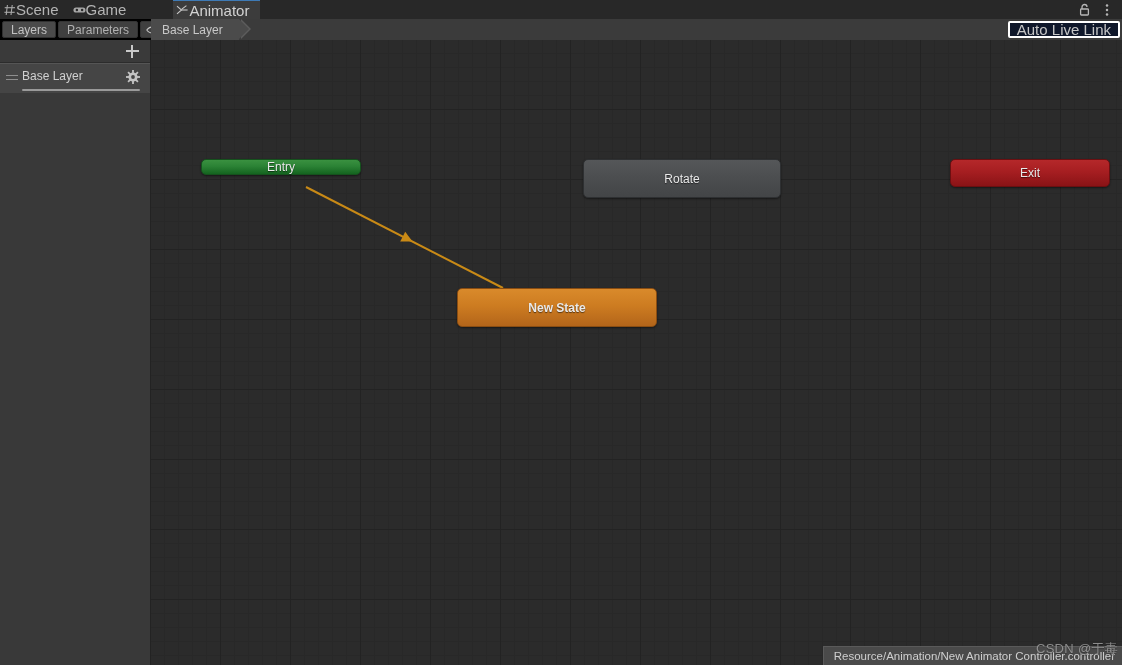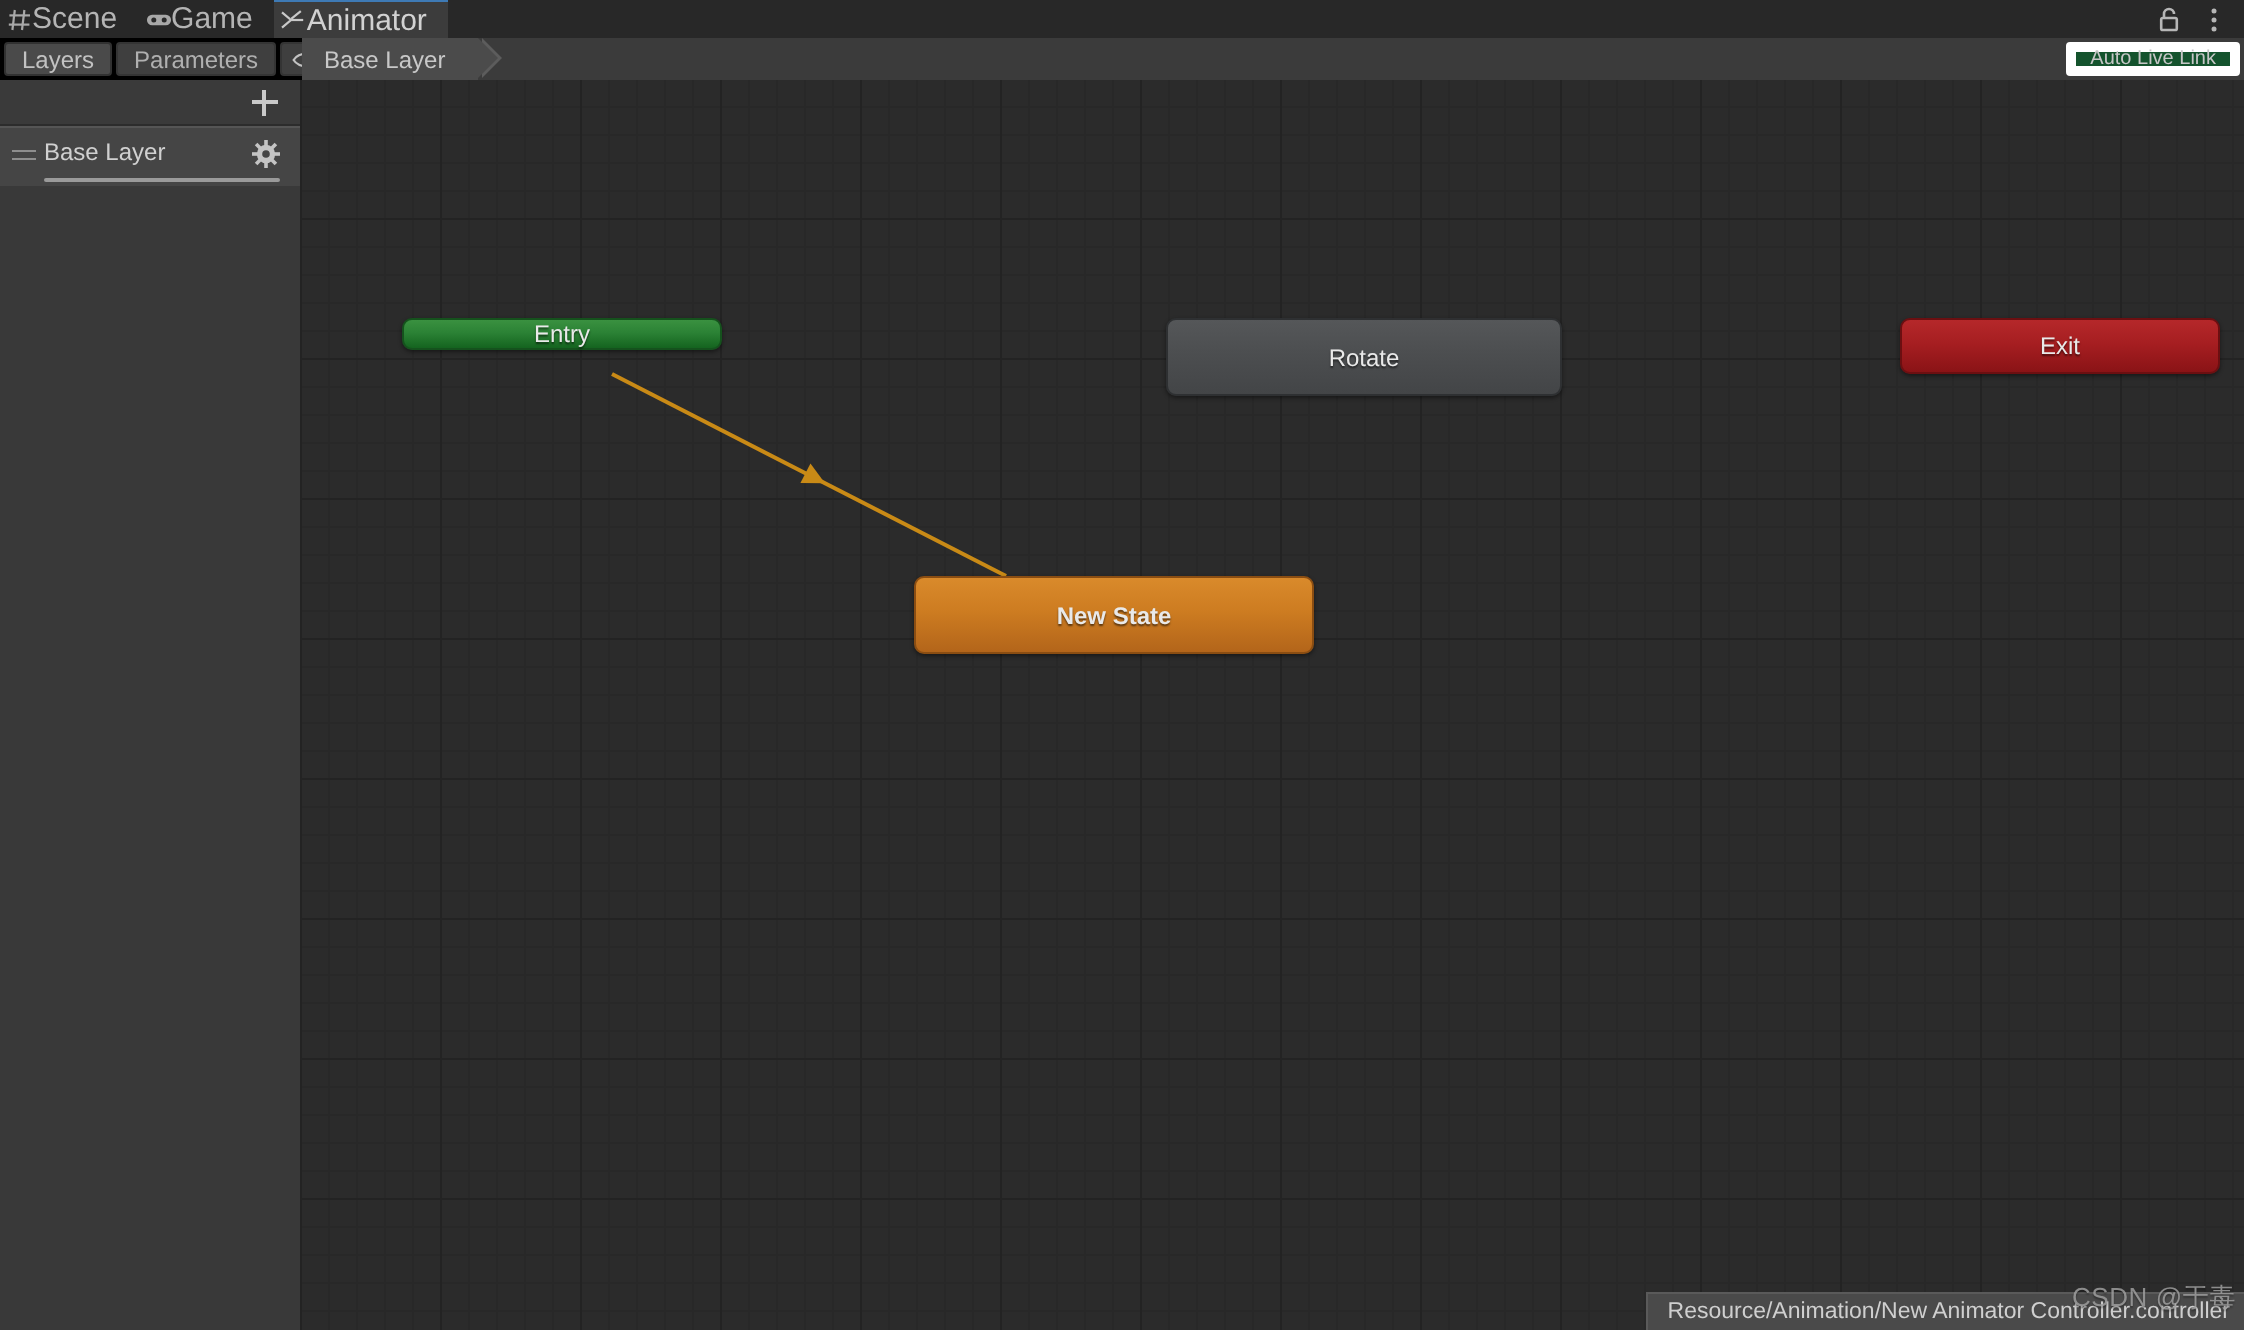--- a/index.html
+++ b/index.html
@@ -42,20 +42,21 @@
     height: 19px;
     box-sizing: border-box;
     cursor: default;
     user-select: none;
   }
   .tab.active {
     background: #3c3c3c;
     color: #d2d2d2;
     border-top: 1px solid #3e7ab5;
     padding-top: 0px;
+    margin-left: 36px;
   }
   .tab .tab-label { line-height: 19px; white-space: nowrap; }
 
   .tab-icon { display: inline-flex; align-items: center; justify-content: center; width: 13px; height: 13px; }
 
   .tabstrip-spacer { flex: 1 1 auto; }
 
   .tabstrip-right {
     display: flex;
     align-items: center;
@@ -141,24 +142,24 @@
     border-bottom: 10.5px solid transparent;
     border-left: 10px solid #5c5c5c;
   }
   .livelink {
     position: absolute;
     right: 2px; top: 2px;
     height: 17px;
     display: flex;
     align-items: center;
     padding: 0 7px;
-    font-size: 10px;
+    font-size: 15px;
     color: #c6c6c6;
-    background: #14532d;
-    border: 5px solid #ffffff;
+    background: #0f172a;
+    border: 2px solid #ffffff;
     border-radius: 2px;
     box-sizing: border-box;
     cursor: default;
     user-select: none;
     white-space: nowrap;
   }
 
   
   .leftpanel {
     position: absolute;

